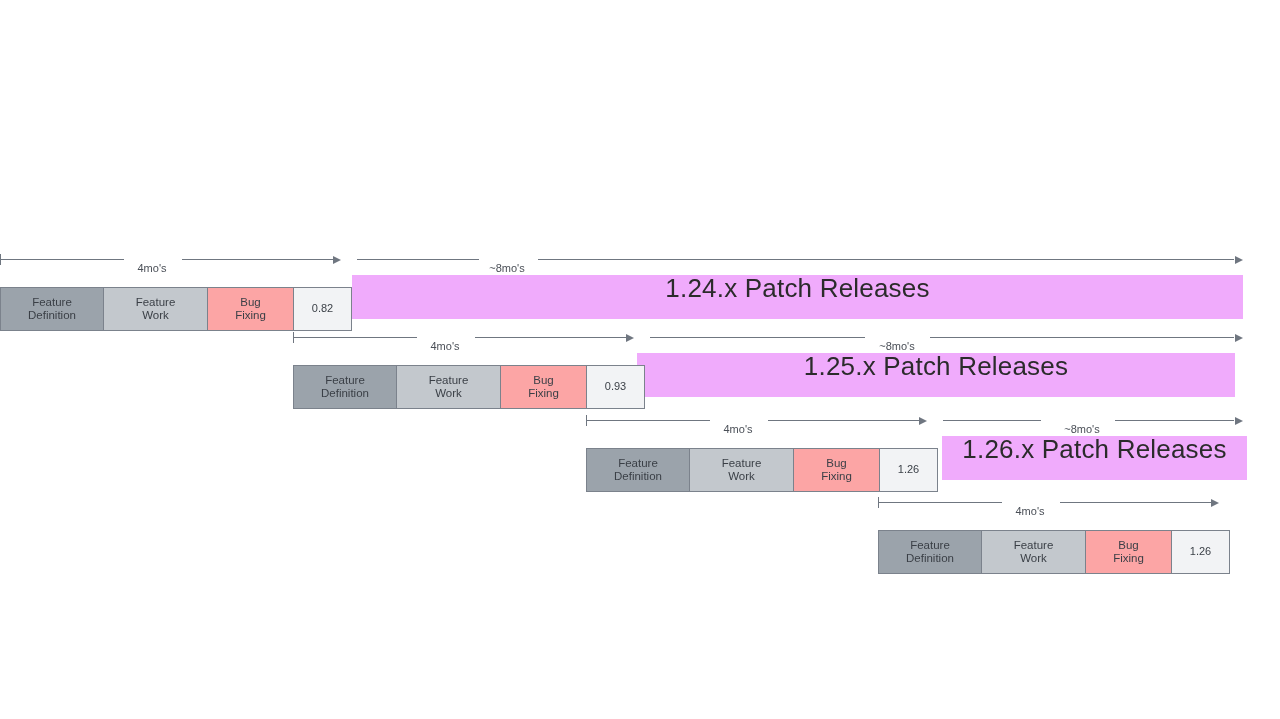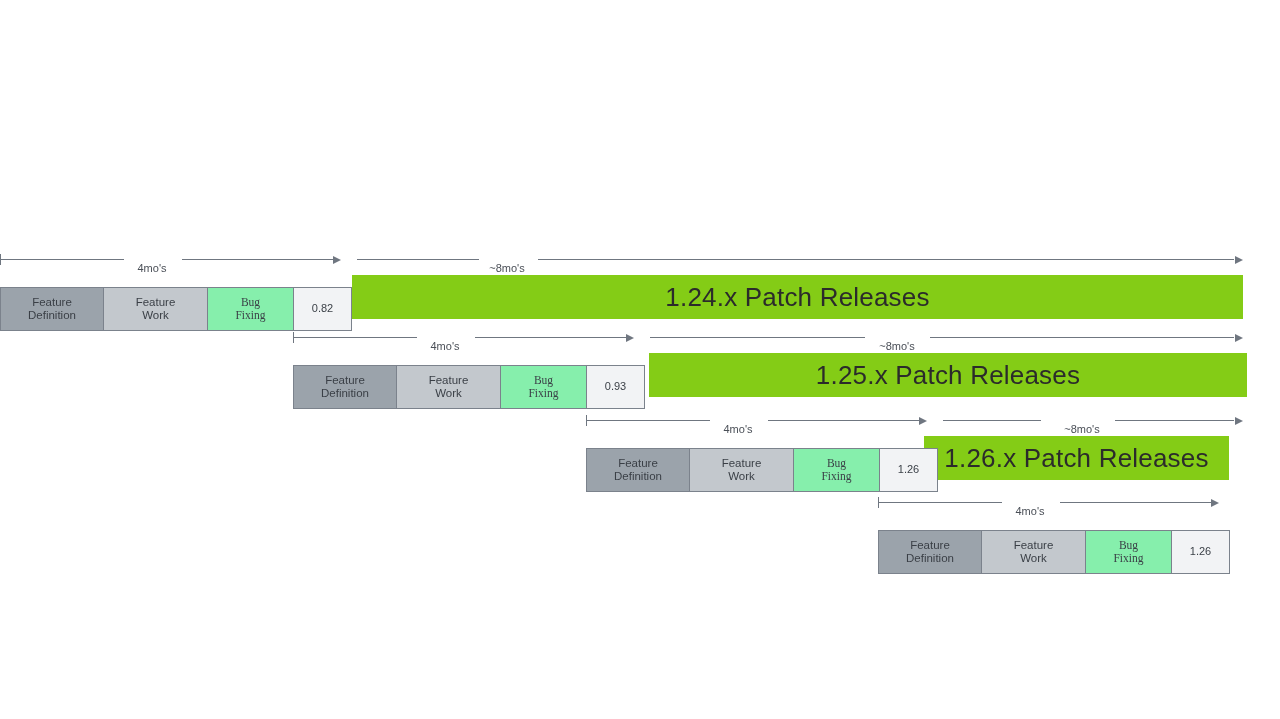--- a/index.html
+++ b/index.html
@@ -24,25 +24,25 @@
 
   
   .release-row {
     position: absolute;
     height: 46px;
   }
 
   
   .patch-band {
     position: absolute;
-    background: #84cc16;
+    background: #f0abfc;
     height: 44px;
     top: 0;
     display: flex;
-    align-items: center;
+    align-items: flex-start;
     justify-content: center;
   }
   .patch-band-label {
     color: #2b2b2b;
     font-size: 26px;
     font-weight: 400;
     letter-spacing: 0.2px;
     white-space: nowrap;
     line-height: 1;
   }
@@ -67,21 +67,21 @@
     font-size: 11.5px;
     line-height: 13.5px;
     text-align: center;
     white-space: nowrap;
   }
   .phase:last-child {
     border-right-width: 1px;
   }
   .phase.p1 { background: #9ba3ab; }
   .phase.p2 { background: #c3c8cd; }
-  .phase.p3 { background: #86efac; font-family: Liberation Serif, serif; }
+  .phase.p3 { background: #fca5a5; }
   .phase.p4 { background: #f2f3f5; font-size: 11px; }
 
   
   .ruler {
     position: absolute;
     height: 22px;
     text-align: center;
   }
   .ruler .line {
     position: absolute;
@@ -154,21 +154,21 @@
 
   <div class="ruler" style="left:357px; top:252px; width:886px;">
     <div class="line" style="left:0px; width:122px;"></div>
     <div class="rlabel" style="left:150px;">~8mo's</div>
     <div class="line" style="left:181px; width:696px;"></div>
     <div class="head" style="left:878px;"></div>
   </div>
 
   <div class="release-row" style="left:293px; top:353px; width:950px;">
 
-    <div class="patch-band" style="left:356px; width:598px;">
+    <div class="patch-band" style="left:344px; width:598px;">
       <span class="patch-band-label">1.25.x Patch Releases</span>
     </div>
 
     <div class="phases" style="left:0px; width:352px;">
       <div class="phase p1" style="width:103px;">
         <span>Feature</span>
         <span>Definition</span>
       </div>
       <div class="phase p2" style="width:104px;">
         <span>Feature</span>
@@ -194,21 +194,21 @@
 
   <div class="ruler" style="left:650px; top:330px; width:593px;">
     <div class="line" style="left:0px; width:215px;"></div>
     <div class="rlabel" style="left:247px;">~8mo's</div>
     <div class="line" style="left:280px; width:304px;"></div>
     <div class="head" style="left:585px;"></div>
   </div>
 
   <div class="release-row" style="left:586px; top:436px; width:657px;">
 
-    <div class="patch-band" style="left:338px; width:305px;">
+    <div class="patch-band" style="left:356px; width:305px;">
       <span class="patch-band-label">1.26.x Patch Releases</span>
     </div>
 
     <div class="phases" style="left:0px; width:352px;">
       <div class="phase p1" style="width:103px;">
         <span>Feature</span>
         <span>Definition</span>
       </div>
       <div class="phase p2" style="width:104px;">
         <span>Feature</span>

